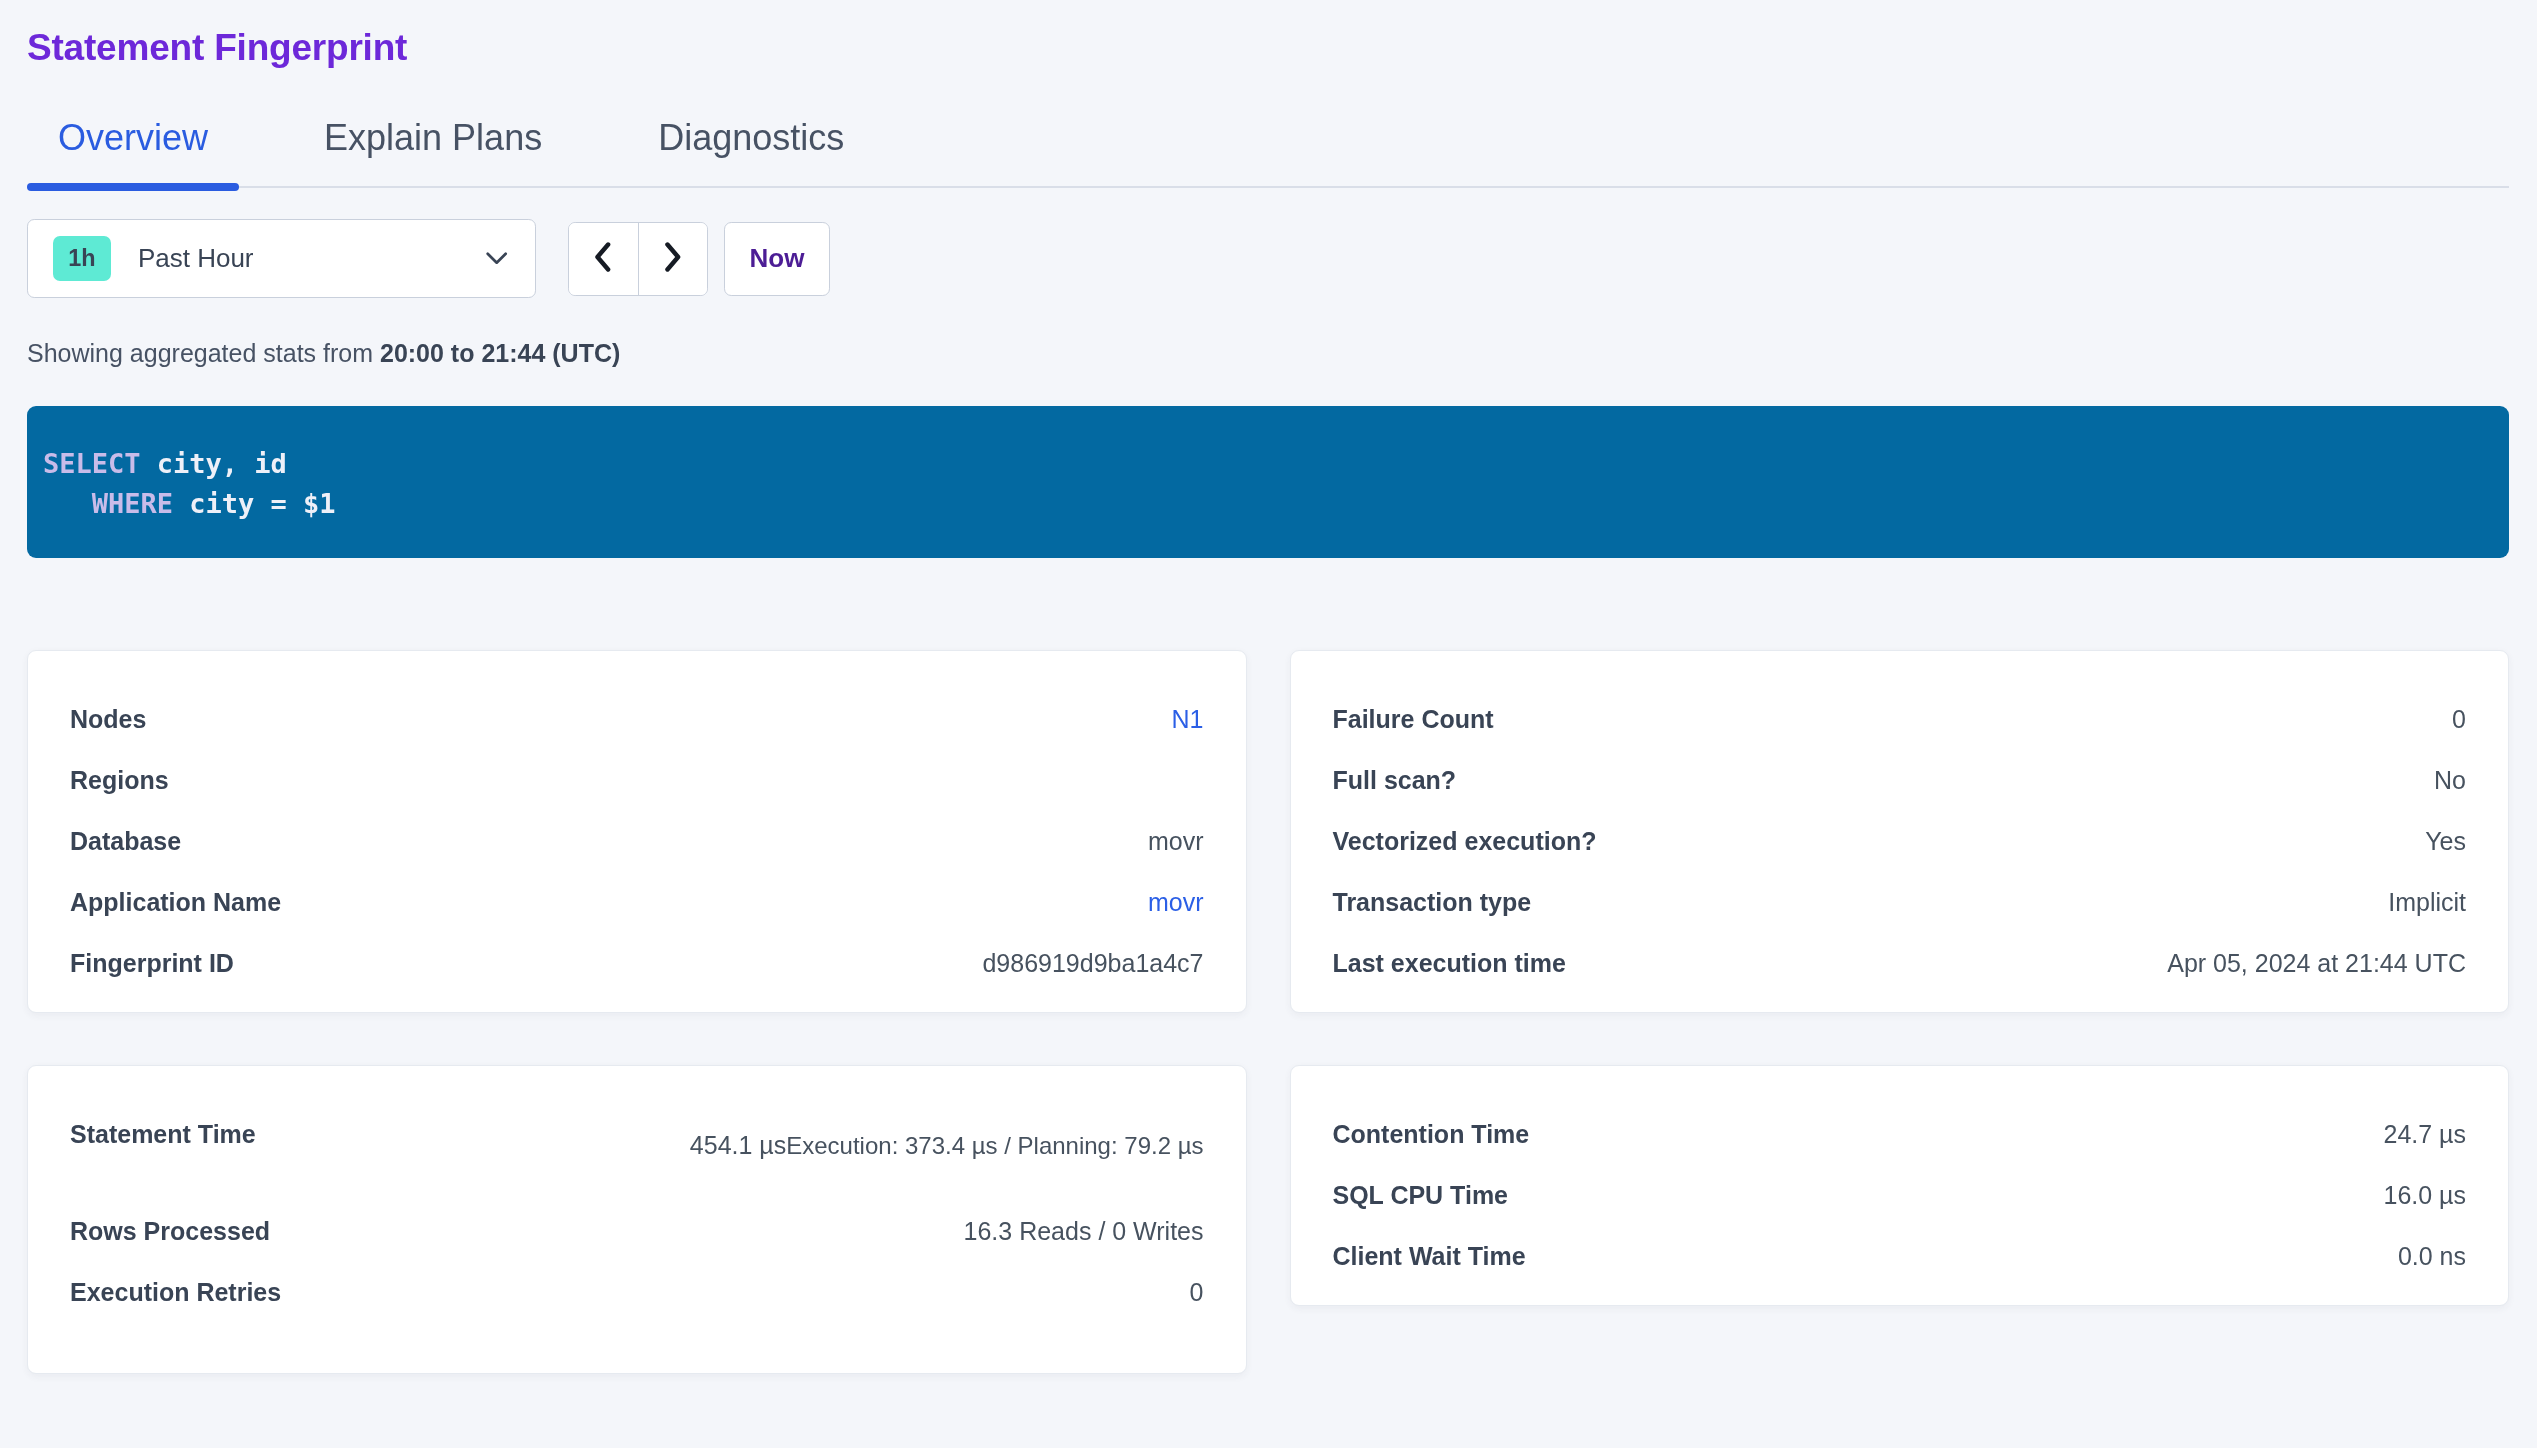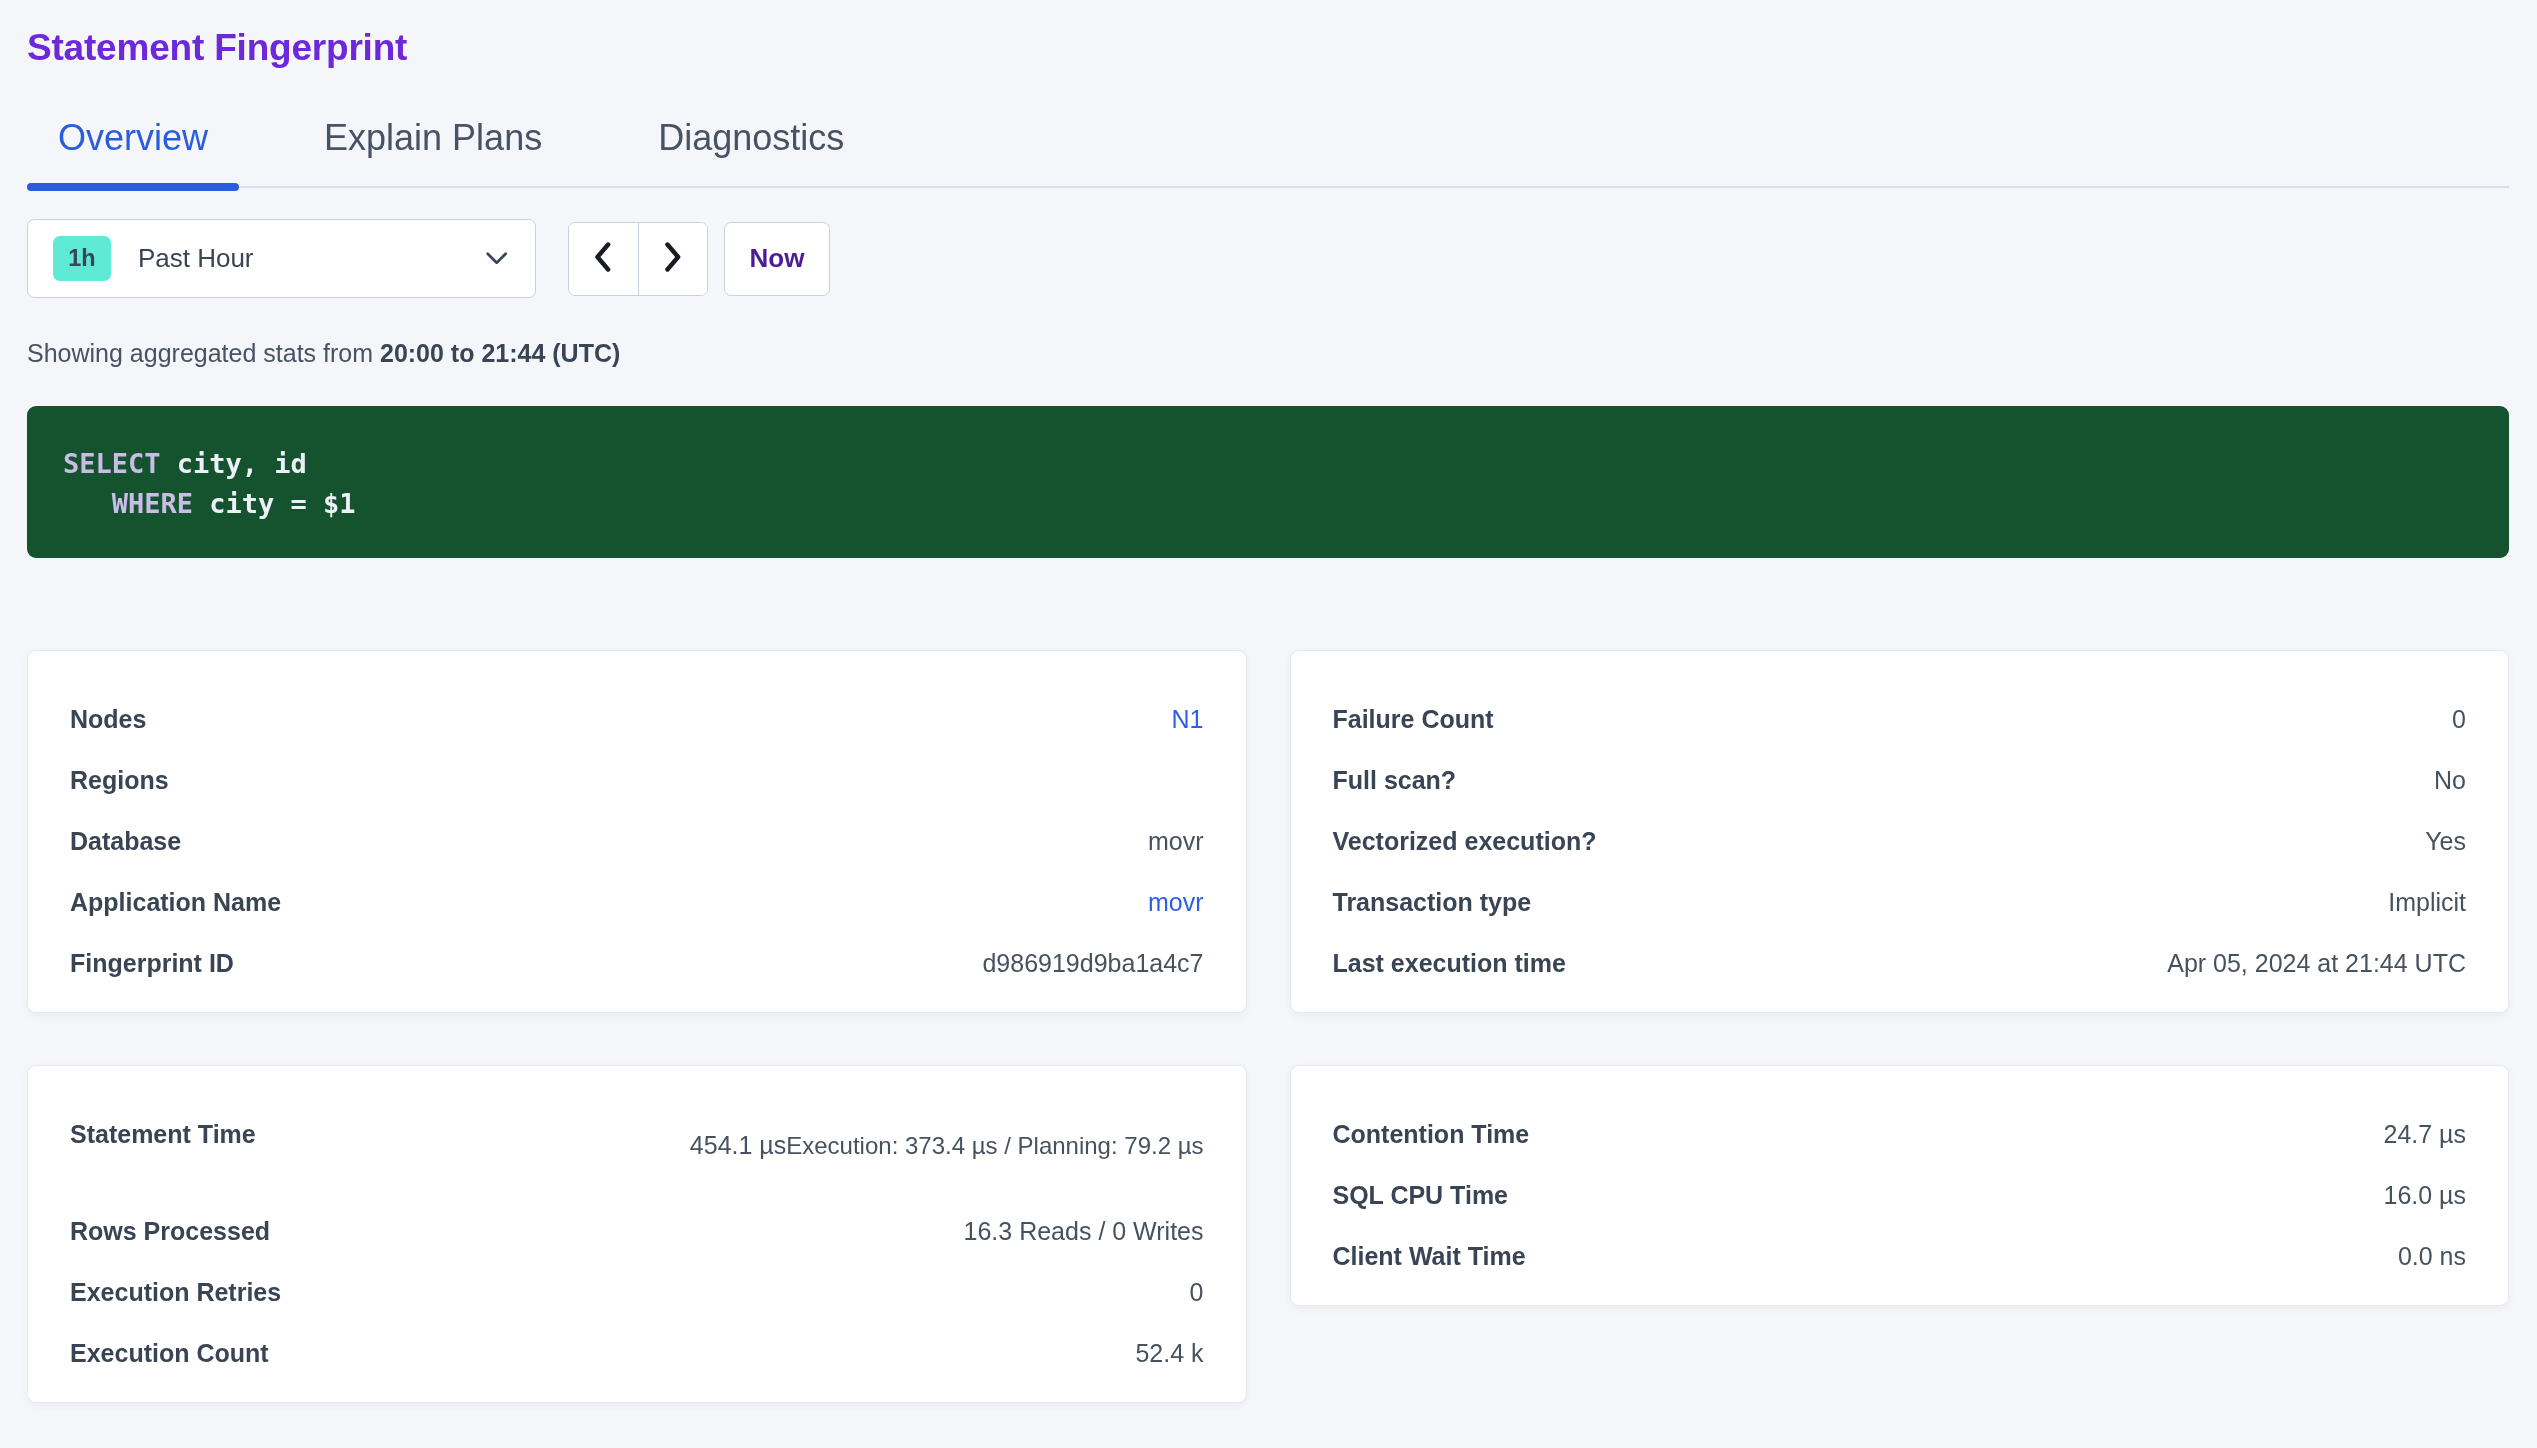--- a/index.html
+++ b/index.html
@@ -58,22 +58,22 @@
     background: #fff; border: 1.8px solid #c9d0dc; border-radius: 7.2px;
     font-size: 26px; font-weight: bold; color: #4c1d95; cursor: pointer; font-family: inherit;
   }
 
   
   .stats-line { margin-top: 41px; font-size: 25px; color: #475264; }
   .stats-line .range { font-weight: bold; color: #394455; }
 
   
   .sql-box {
-    margin-top: 38px; background: #14532d; border-radius: 9px;
-    padding: 38px 36px 34px;
+    margin-top: 38px; background: #0369a1; border-radius: 9px;
+    padding: 38px 16px 34px;
   }
   .code-line {
     font-family: "DejaVu Sans Mono", "Liberation Mono", monospace;
     font-weight: bold; font-size: 27px; line-height: 40px;
     color: #eef0f8; white-space: pre;
   }
   .code-line .kw { color: #c9bce9; }
 
   
   .cards {
@@ -202,24 +202,20 @@
         </span>
       </div>
       <div class="kv-row">
         <span class="kv-label">Rows Processed</span>
         <span class="kv-value">16.3 Reads / 0 Writes</span>
       </div>
       <div class="kv-row">
         <span class="kv-label">Execution Retries</span>
         <span class="kv-value">0</span>
       </div>
-      <div class="kv-row last">
-        <span class="kv-label">Execution Count</span>
-        <span class="kv-value">52.4 k</span>
-      </div>
     </div>
 
     <div class="card">
       <div class="kv-row">
         <span class="kv-label">Contention Time</span>
         <span class="kv-value">24.7 µs</span>
       </div>
       <div class="kv-row">
         <span class="kv-label">SQL CPU Time</span>
         <span class="kv-value">16.0 µs</span>

